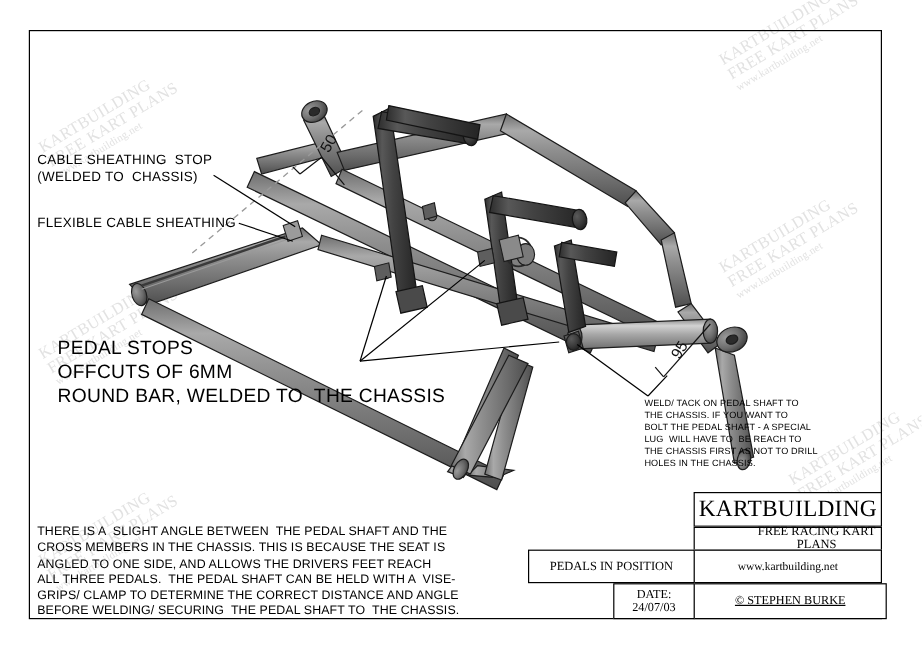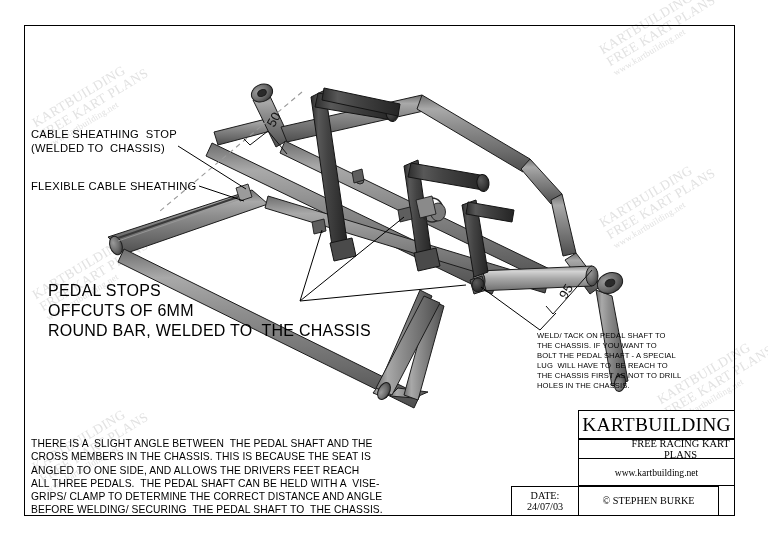--- a/index.html
+++ b/index.html
@@ -38,21 +38,21 @@
 
   
   .tb{position:absolute;z-index:5;box-sizing:border-box;
       border:1.4px solid #000;background:#fff;
       display:flex;align-items:center;justify-content:center;
       font-family:"Liberation Serif",serif;text-align:center;}
   #tb-brand{left:578px;top:410px;width:157px;height:29px;
             font-size:19.5px;letter-spacing:.2px;}
   #tb-sub{left:578px;top:438.6px;width:157px;height:20px;font-size:10.4px;padding-left:48px;}
   #tb-url{left:578px;top:458.2px;width:157px;height:28px;font-size:9.6px;}
-  #tb-copy{left:578px;top:485.8px;width:141px;height:30px;font-size:10.2px;}
+  #tb-copy{left:578px;top:485.8px;width:161px;height:30px;font-size:10.2px;text-decoration:underline;}
   #tb-title{left:440px;top:458.2px;width:139px;height:28px;font-size:10.4px;}
   #tb-drg{left:440px;top:485.8px;width:72px;height:30px;font-size:10.2px;}
   #tb-date{left:511px;top:485.8px;width:68px;height:30px;font-size:10.2px;}
 </style>
 </head>
 <body>
 
 <div id="page">
 
   <div class="wm-layer">
@@ -314,15 +314,16 @@
 CROSS MEMBERS IN THE CHASSIS. THIS IS BECAUSE THE SEAT IS
 ANGLED TO ONE SIDE, AND ALLOWS THE DRIVERS FEET REACH
 ALL THREE PEDALS.  THE PEDAL SHAFT CAN BE HELD WITH A  VISE-
 GRIPS/ CLAMP TO DETERMINE THE CORRECT DISTANCE AND ANGLE
 BEFORE WELDING/ SECURING  THE PEDAL SHAFT TO  THE CHASSIS.</div>
 
   <div class="tb" id="tb-brand">KARTBUILDING</div>
   <div class="tb" id="tb-sub">FREE RACING KART PLANS</div>
   <div class="tb" id="tb-url">www.kartbuilding.net</div>
   <div class="tb" id="tb-copy">© STEPHEN BURKE</div>
+  <div class="tb" id="tb-title">PEDALS IN POSITION</div>
   <div class="tb" id="tb-date">DATE: 24/07/03</div>
 
 </div>
 
 </body></html>

